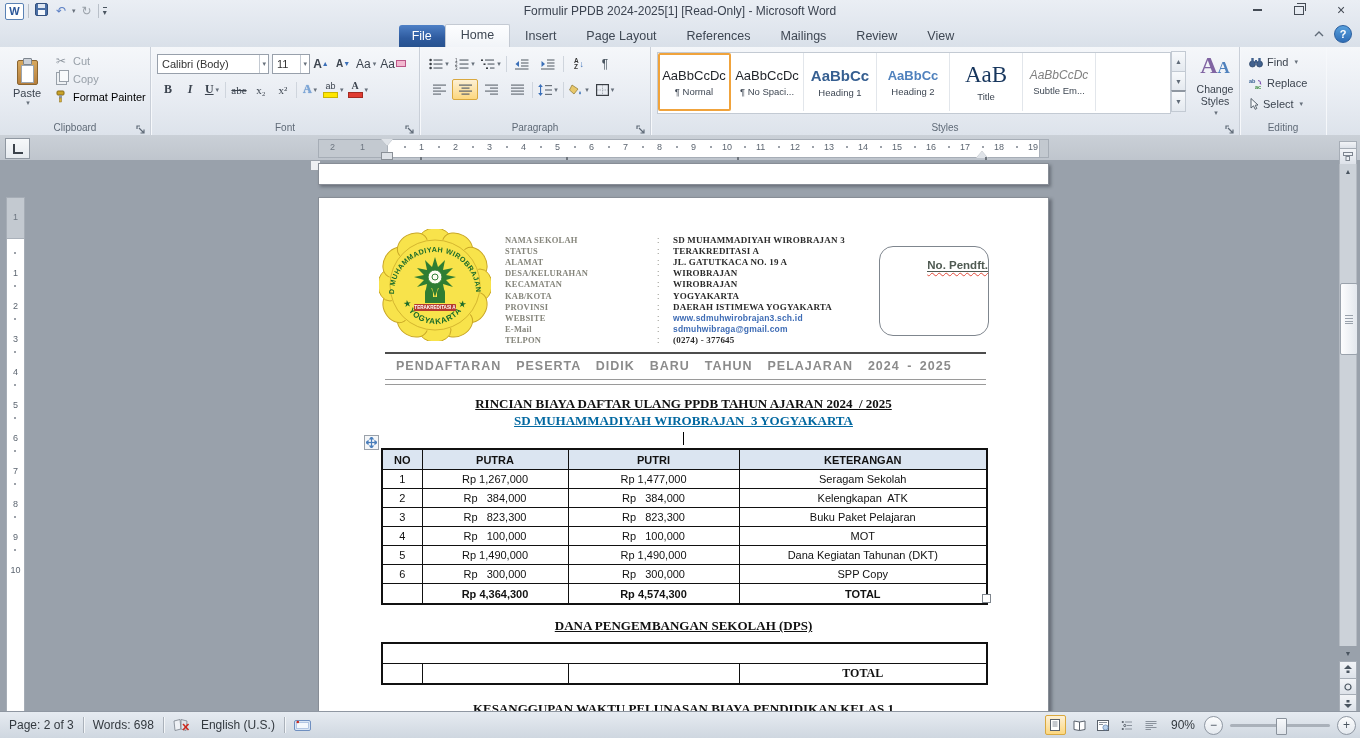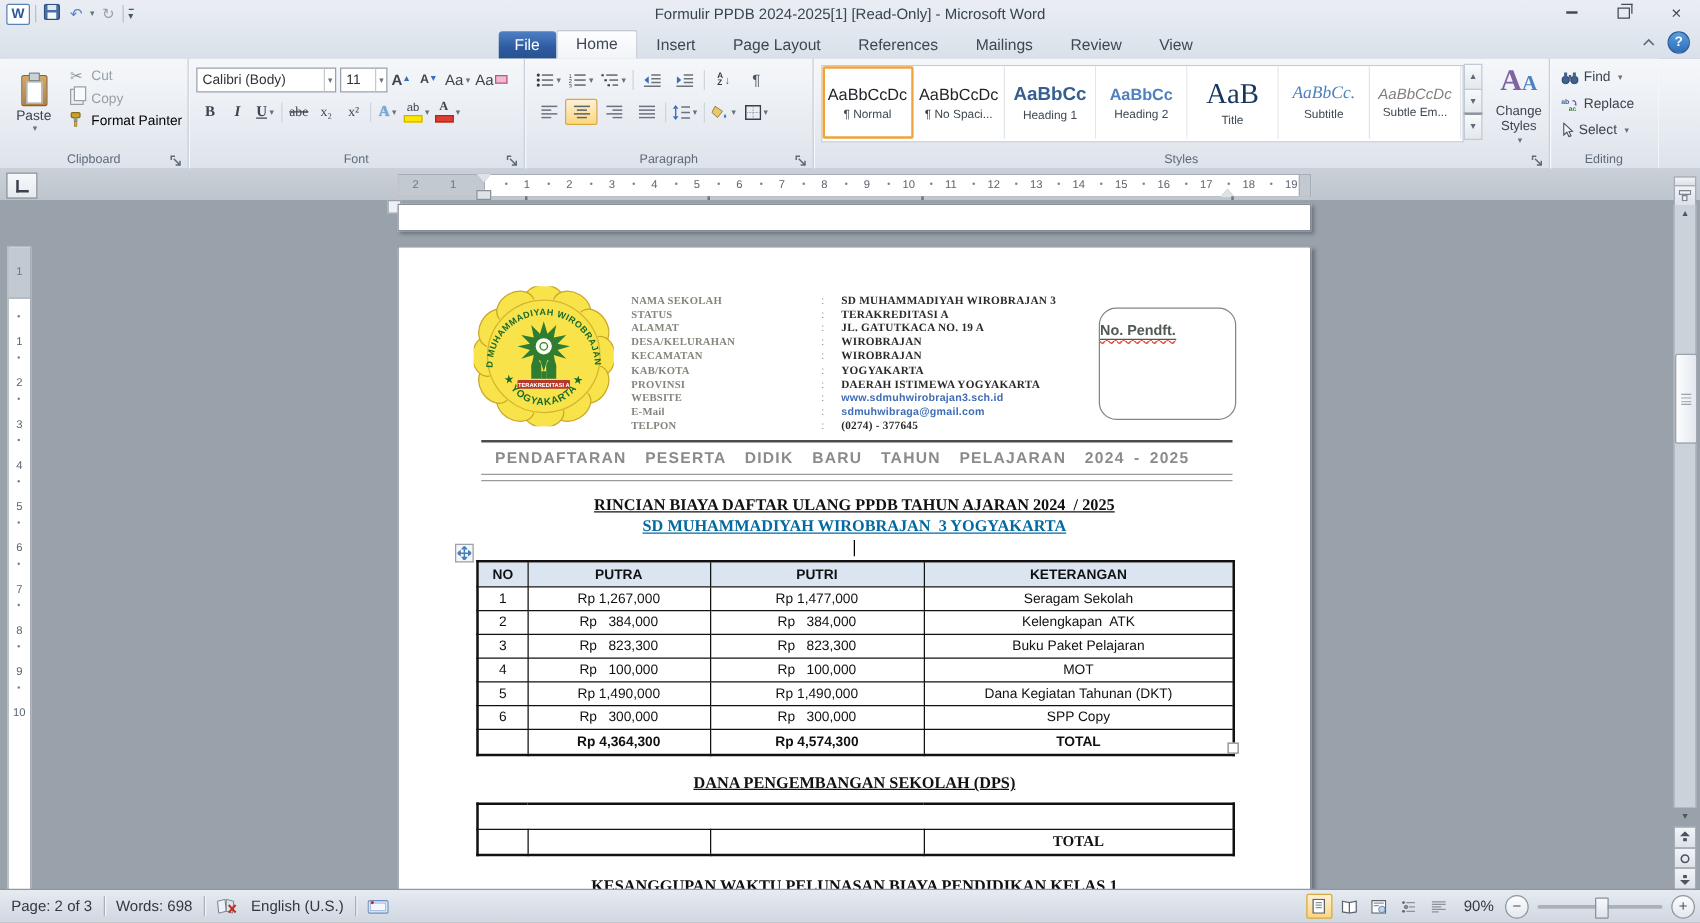--- a/index.html
+++ b/index.html
@@ -156,21 +156,21 @@
     border:1px solid #878d96;border-bottom:none;box-shadow:3px 2px 3px rgba(50,55,65,.45);overflow:hidden;}
   
   .logo{position:absolute;left:60px;top:31px;width:112px;height:112px;}
   .inforows{position:absolute;left:186px;top:36px;width:380px;}
   .irow{display:flex;height:11.2px;align-items:center;}
   .ilabel{width:152px;font-family:"Liberation Serif",serif;font-weight:bold;font-size:8.5px;color:#85857b;letter-spacing:.2px;}
   .icolon{width:16px;font-size:8.5px;color:#85857b;}
   .ivalue{font-family:"Liberation Serif",serif;font-weight:bold;font-size:9px;color:#2b2b2b;letter-spacing:.2px;white-space:pre;}
   .ivalue.link{font-family:"Liberation Sans",sans-serif;font-weight:bold;font-size:8.5px;color:#3e6cb5;}
   .pendftbox{position:absolute;left:560px;top:48px;width:110px;height:90px;border:1.4px solid #7f868e;
-    border-radius:14px;text-align:left;padding-top:8px;box-sizing:border-box;}
+    border-radius:14px;text-align:right;padding-top:8px;box-sizing:border-box;}
   .pendft-text{font-size:11.5px;font-weight:bold;color:#4f5a52;
     border-bottom:1.4px solid #4f5a52;text-decoration:underline wavy #e04a3a 1px;text-underline-offset:3px;}
   .hline{position:absolute;left:66px;top:154px;width:601px;height:2px;background:#4d4d4d;}
   .banner{position:absolute;left:77px;top:161px;width:590px;font-size:12.5px;font-weight:bold;color:#8b8b8b;
     letter-spacing:1px;word-spacing:3px;white-space:pre;}
   .dblline{position:absolute;left:66px;top:181px;width:601px;height:4px;
     border-top:1.5px solid #9a9a9a;border-bottom:1.5px solid #9a9a9a;}
   .doct1{position:absolute;left:0;right:0;top:198px;text-align:center;font-family:"Liberation Serif",serif;
     font-weight:bold;font-size:13px;color:#111;text-decoration:underline;white-space:pre;}
   .doct2{position:absolute;left:0;right:0;top:215px;text-align:center;font-family:"Liberation Serif",serif;
@@ -538,24 +538,20 @@
           <span class="sprev sp-h1">AaBbCc</span>
           <span class="sname">Heading 1</span>
         </div>
         <div class="sitem">
           <span class="sprev sp-h2">AaBbCc</span>
           <span class="sname">Heading 2</span>
         </div>
         <div class="sitem">
           <span class="sprev sp-title">AaB</span>
           <span class="sname">Title</span>
-        </div>
-        <div class="sitem">
-          <span class="sprev sp-sub">AaBbCc.</span>
-          <span class="sname">Subtitle</span>
         </div>
         <div class="sitem">
           <span class="sprev sp-em">AaBbCcDc</span>
           <span class="sname">Subtle Em...</span>
         </div>
       </div>
       <div class="scrollcol">
         <span class="scbtn">▲</span>
         <span class="scbtn">▼</span>
         <span class="scbtn" style="border-top:2px solid #8f97a1">▼</span>

